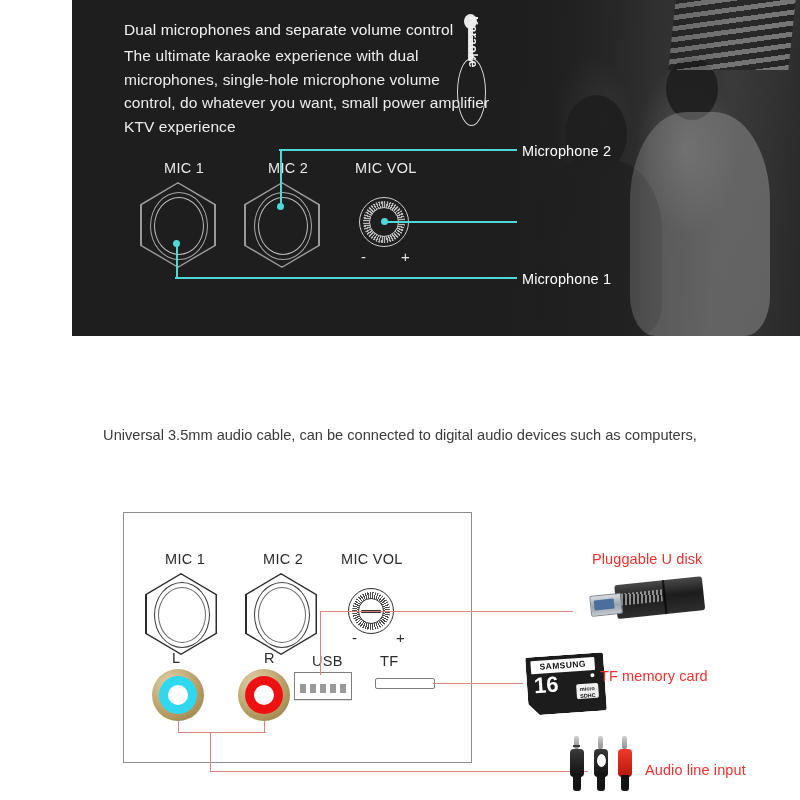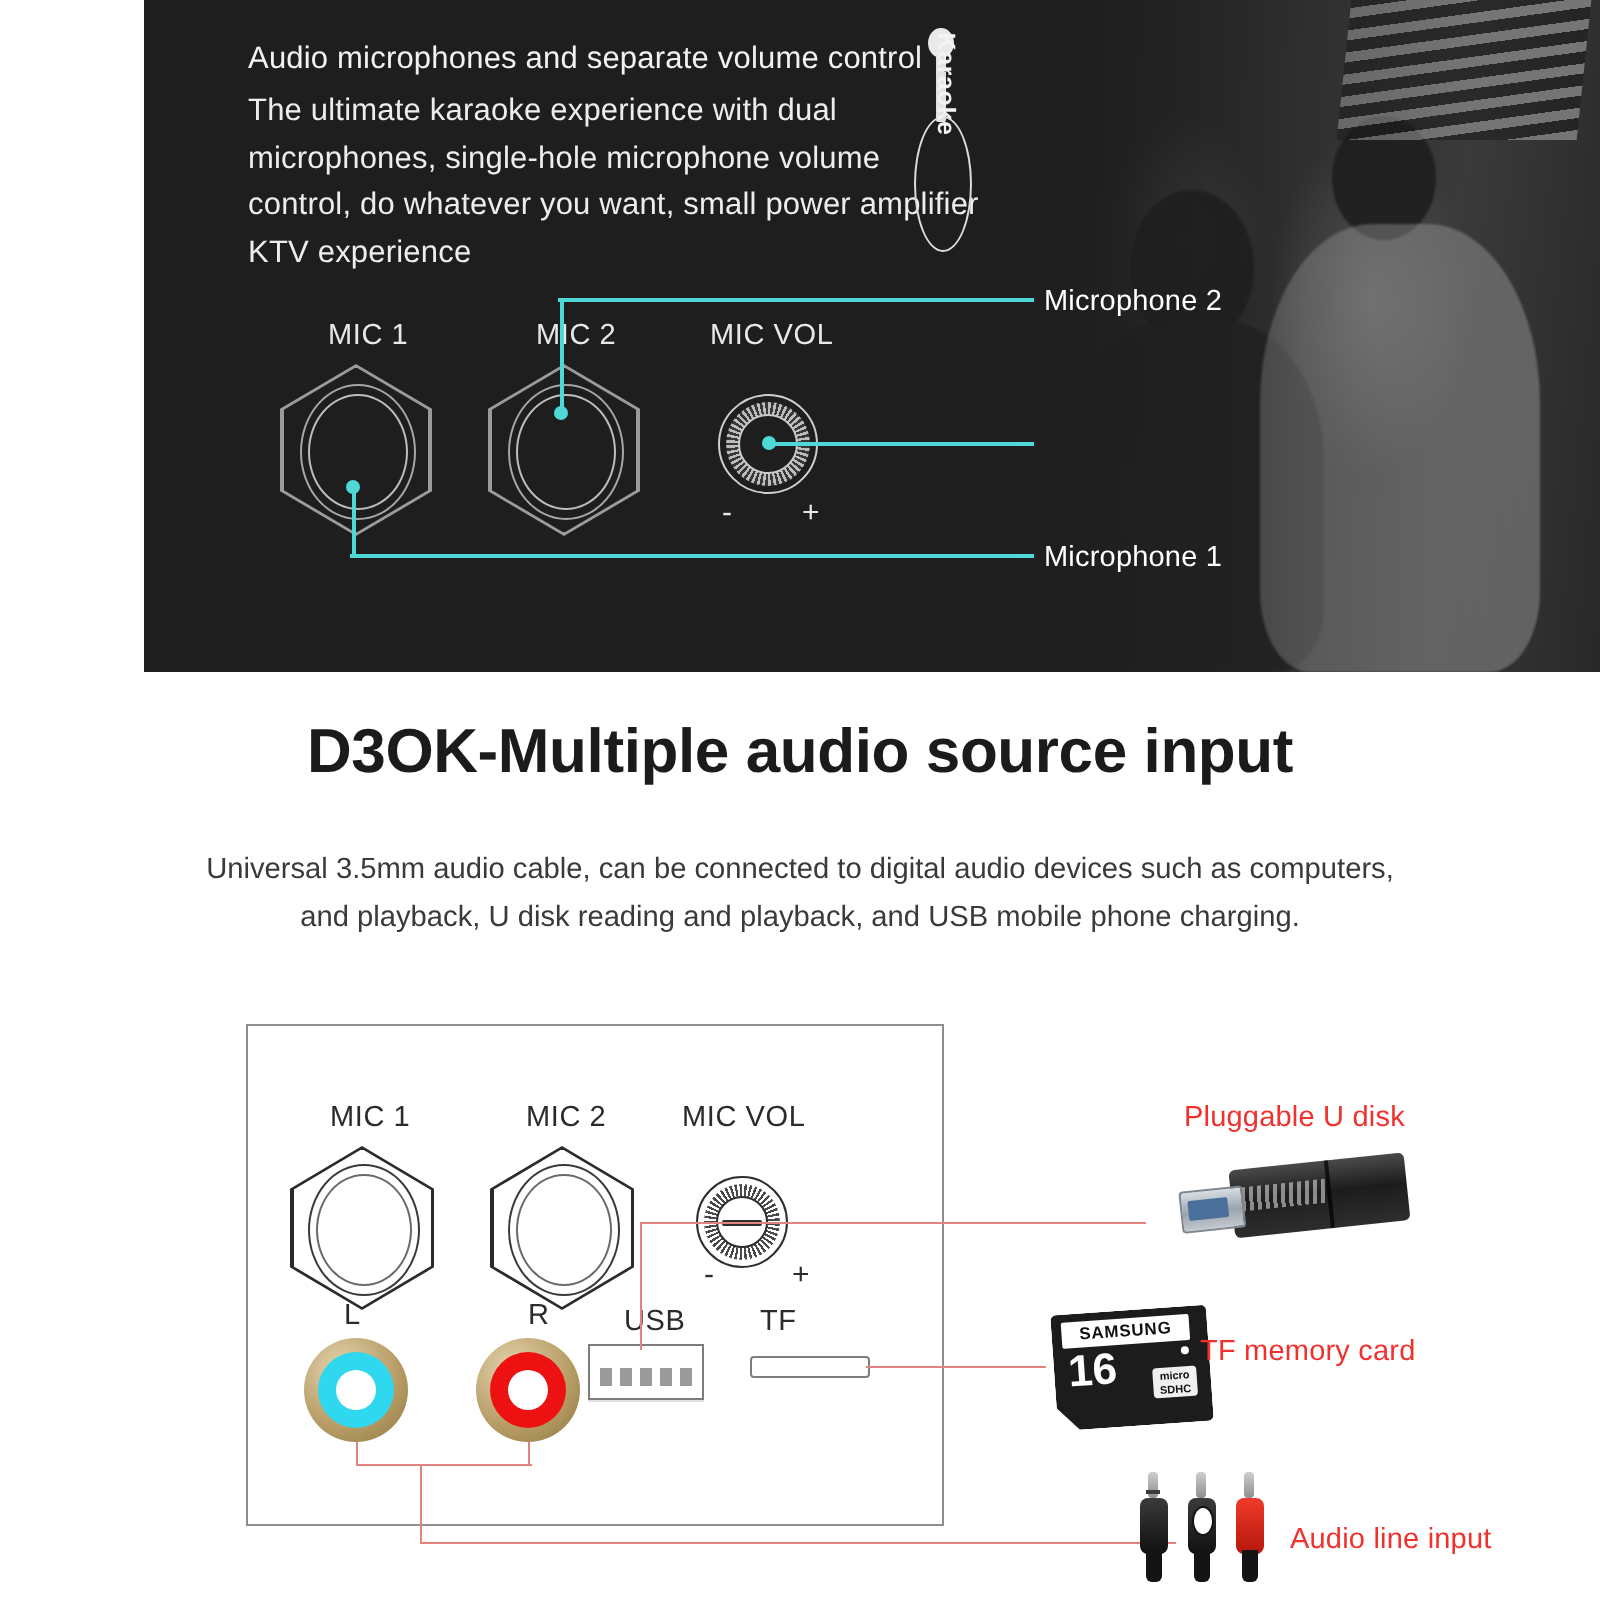--- a/index.html
+++ b/index.html
@@ -208,21 +208,21 @@
 
     <div class="photo-layer">
       <div class="fig head" style="left:95px;top:95px;width:62px;height:78px;"></div>
       <div class="fig body" style="left:62px;top:160px;width:130px;height:176px;background:rgba(35,35,35,.88);"></div>
       <div class="fig head" style="left:196px;top:58px;width:52px;height:62px;"></div>
       <div class="fig body" style="left:160px;top:112px;width:140px;height:224px;background:rgba(215,215,215,.40);"></div>
       <div class="stripes"></div>
       <div class="photo-fade"></div>
     </div>
 
-    <div class="dp-head">Audio microphones and separate volume control</div>
+    <div class="dp-head">Dual microphones and separate volume control</div>
     <div class="dp-body" style="top:44px;">The ultimate karaoke experience with dual microphones, single-hole microphone volume control, do whatever you want, small power amplifier KTV experience</div>
 
     <div class="karaoke-badge">
       <div class="km-ball"></div>
       <div class="km-stem"></div>
       <div class="km-dot"></div>
       <div class="km-oval"></div>
       <div class="km-text">Karaoke</div>
     </div>
 
@@ -264,24 +264,22 @@
       <div class="cy-dot" style="left:101px;top:240px;"></div>
       <div class="cy-line" style="left:103.5px;top:243px;width:2px;height:36px;"></div>
       <div class="cy-line" style="left:103px;top:277px;width:342px;height:2px;"></div>
 
       <div class="callout-top" style="left:450px;top:141px;">Microphone 2</div>
       <div class="callout-top" style="left:450px;top:269px;">Microphone 1</div>
 
     </div>
   </div>
 
-  <div class="main-title">D3OK-Multiple audio source input</div>
   <div class="main-para">
     <div>Universal 3.5mm audio cable, can be connected to digital audio devices such as computers,</div>
-    <div>and playback, U disk reading and playback, and USB mobile phone charging.</div>
   </div>
 
   <div>
 
     <div class="panel-box"></div>
 
     <div class="lbl-b" style="left:165px;top:551px;">MIC 1</div>
     <div class="lbl-b" style="left:263px;top:551px;">MIC 2</div>
     <div class="lbl-b" style="left:341px;top:551px;">MIC VOL</div>
 

